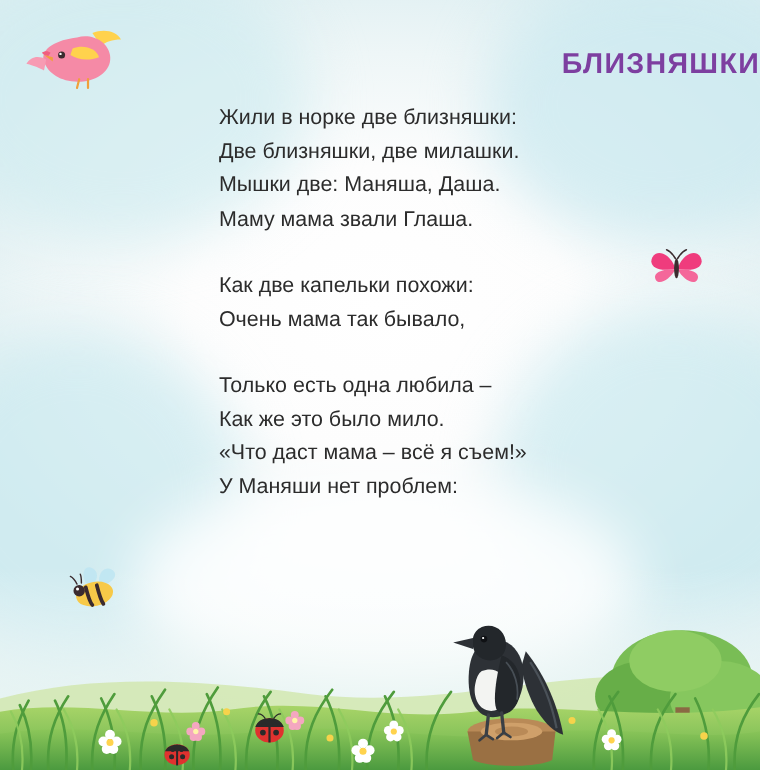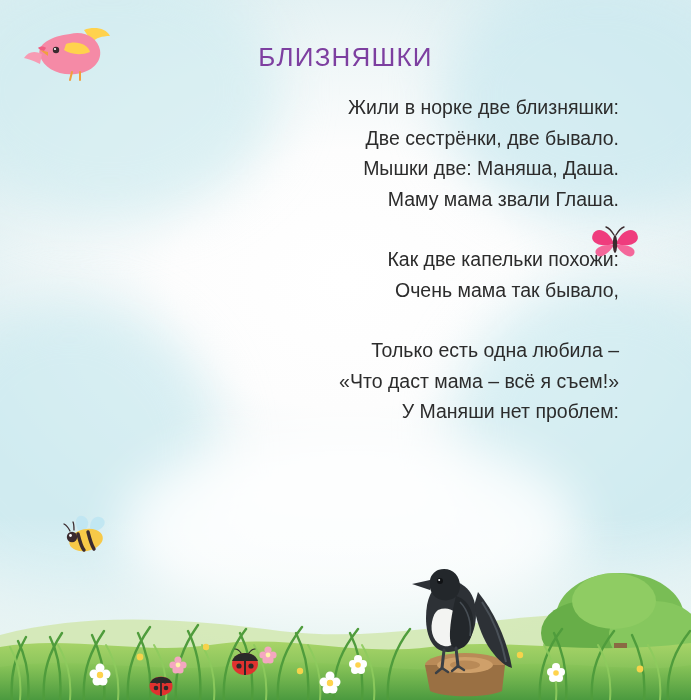--- a/index.html
+++ b/index.html
@@ -38,35 +38,34 @@
   .content {
     position: absolute;
     left: 0; top: 0;
     width: 691px;
   }
   .title {
     position: absolute;
     top: 42px;
     left: 0;
     width: 691px;
-    text-align: center;
+    text-align: right;
     font-size: 26px;
-    font-weight: normal;
+    font-weight: bold;
     letter-spacing: 1.2px;
     color: #7d3fa0;
   }
   .poem {
     position: absolute;
     top: 92px;
     left: 199px;
     width: 420px;
     font-size: 19.5px;
     line-height: 30.5px;
     color: #2c2c2c;
-    text-align: right;
   }
   .stanza { margin: 0 0 30px 0; }
   .stanza:last-child { margin-bottom: 12px; }
   .line { white-space: pre; }
 
   
   .ground {
     position: absolute;
     left: 0; bottom: 0;
     width: 691px;
@@ -233,30 +232,31 @@
       </g>
     </svg>
   </div>
 
   <div class="content">
     <div class="title">БЛИЗНЯШКИ</div>
 
     <div class="poem">
       <div class="stanza">
         <div class="line">Жили в норке две близняшки:</div>
-        <div class="line">Две сестрёнки, две бывало.</div>
+        <div class="line">Две близняшки, две милашки.</div>
         <div class="line">Мышки две: Маняша, Даша.</div>
         <div class="line">Маму мама звали Глаша.</div>
       </div>
       <div class="stanza">
         <div class="line">Как две капельки похожи:</div>
         <div class="line">Очень мама так бывало,</div>
       </div>
       <div class="stanza">
         <div class="line">Только есть одна любила –</div>
+        <div class="line">Как же это было мило.</div>
         <div class="line">«Что даст мама – всё я съем!»</div>
         <div class="line">У Маняши нет проблем:</div>
       </div>
     </div>
   </div>
 
   <div class="deco bird-tl">
     <svg width="92" height="62" viewBox="0 0 92 62" xmlns="http://www.w3.org/2000/svg">
       <path d="M62,6 C72,2 84,4 88,12 C80,12 74,14 70,18 Z" fill="#ffd24d"></path>
       <path d="M48,10 C62,6 76,14 78,26 C80,38 70,48 54,50 C36,52 22,44 18,32 C14,20 30,12 48,10 Z" fill="#f58aa6"></path>

